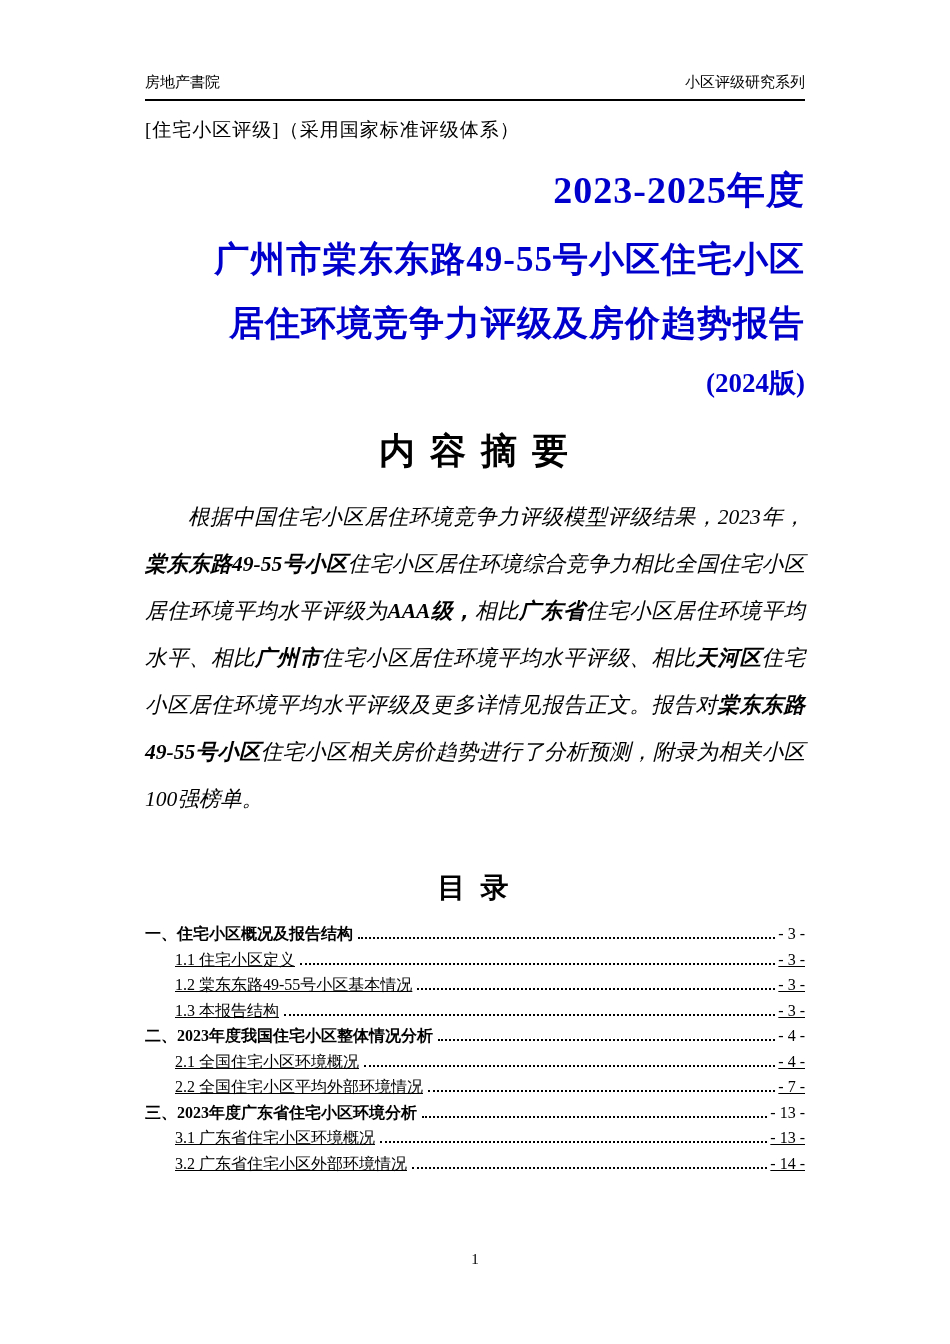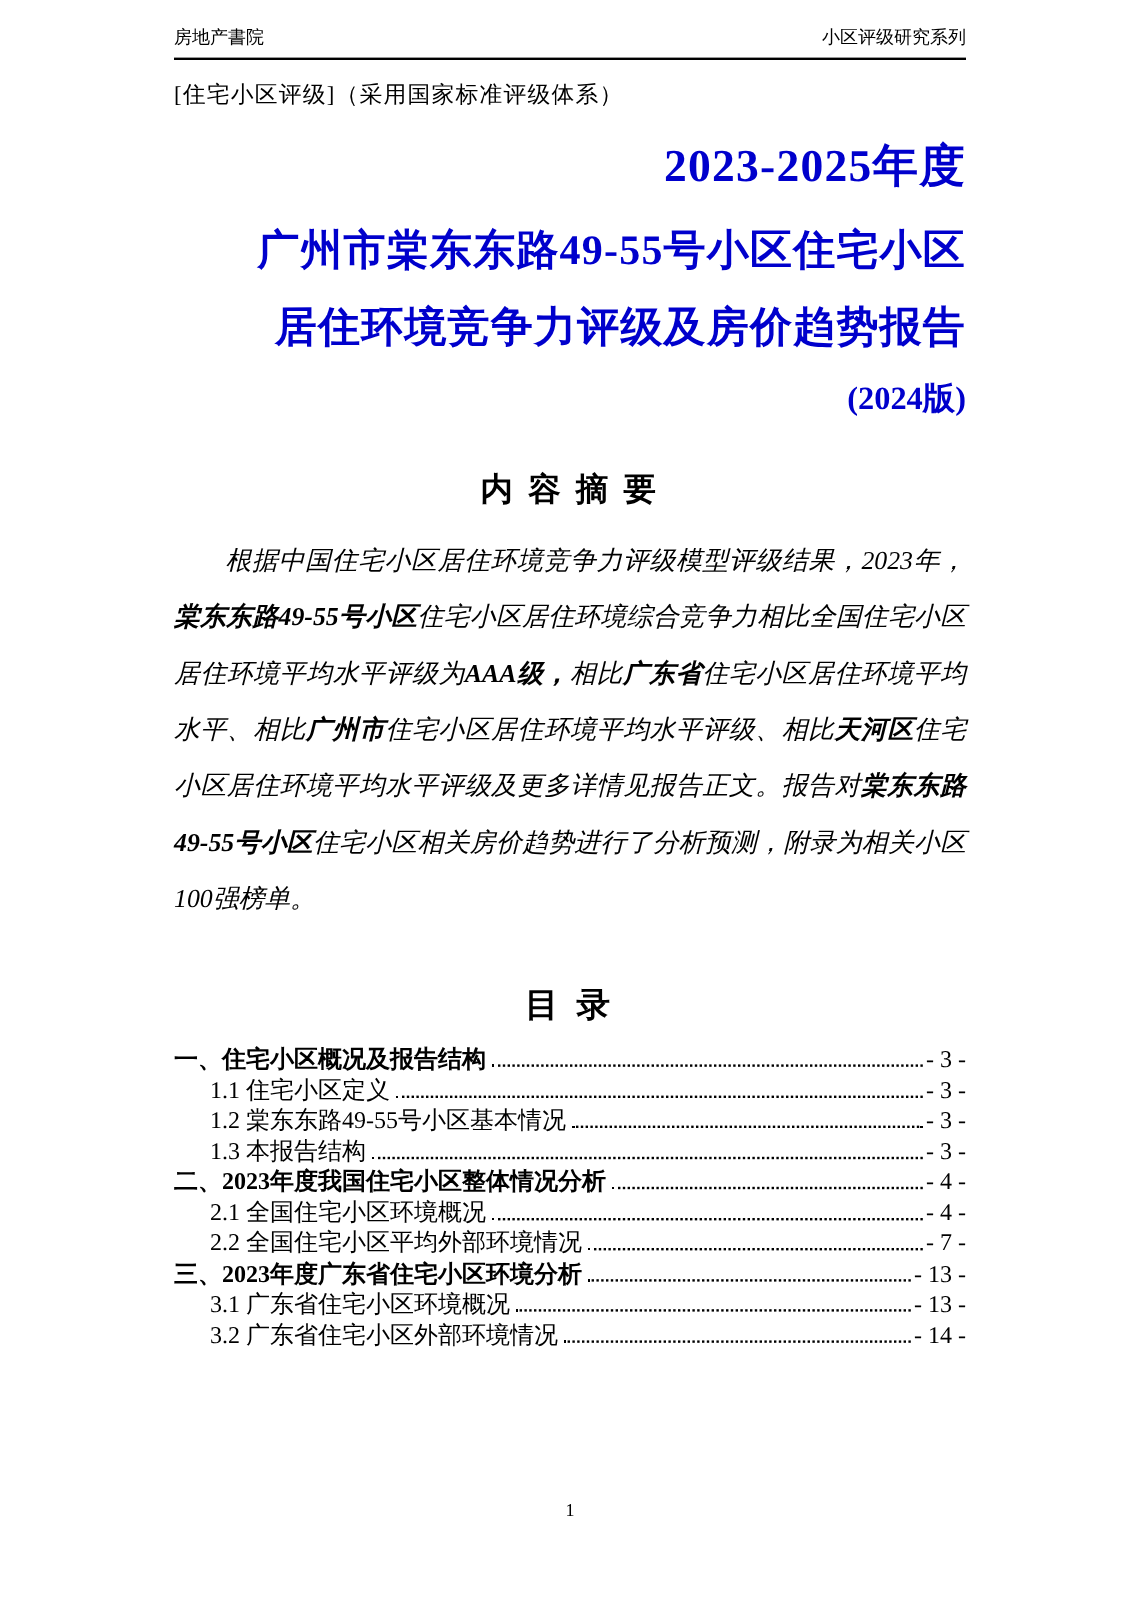--- a/index.html
+++ b/index.html
@@ -7,21 +7,21 @@
   body {
     width: 950px;
     height: 1344px;
     position: relative;
     margin: 0 auto;
     font-family: "Liberation Serif", "DejaVu Serif", serif;
     color: #000000;
     overflow: hidden;
   }
   .page {
-    padding: 22px 145px 0 145px;
+    padding: 73px 145px 0 145px;
   }
   
   .header {
     display: flex;
     justify-content: space-between;
     align-items: flex-end;
     font-size: 15px;
     padding-bottom: 7px;
     border-bottom: 2px solid #000000;
   }
@@ -41,23 +41,23 @@
   .title-line2, .title-line3 {
     font-size: 35px; font-weight: bold; color: #0000CC;
     line-height: 1.2; margin-bottom: 22px; letter-spacing: 1px;
   }
   .title-line4 {
     font-size: 27px; font-weight: bold; color: #0000CC;
     line-height: 1.2; margin-top: 2px;
   }
   
   .summary-heading {
-    margin-top: 42px;
+    margin-top: 28px;
     text-align: center;
-    font-size: 27px;
+    font-size: 36px;
     font-weight: bold;
     letter-spacing: 3px;
   }
   .summary-text {
     margin-top: 18px;
     font-size: 21.5px;
     line-height: 47px;
     text-align: justify;
     text-indent: 2em;
     font-style: italic;
@@ -68,26 +68,26 @@
     margin-top: 46px;
     text-align: center;
     font-size: 28px;
     font-weight: bold;
     letter-spacing: 4px;
   }
   .toc { margin-top: 14px; }
   .toc-row {
     display: flex;
     align-items: baseline;
-    font-size: 20px;
+    font-size: 16px;
     line-height: 25.5px;
     white-space: nowrap;
   }
   .toc-row.level-1 .toc-label { font-weight: bold; }
-  .toc-row.level-2 { padding-left: 30px; }
+  .toc-row.level-2 { padding-left: 30px; text-decoration: underline; }
   .toc-label { flex: 0 0 auto; }
   .toc-dots {
     flex: 1 1 auto;
     border-bottom: 2px dotted #000000;
     margin: 0 3px 4px 5px;
     min-width: 18px;
   }
   .toc-page { flex: 0 0 auto; }
   
   .footer {

